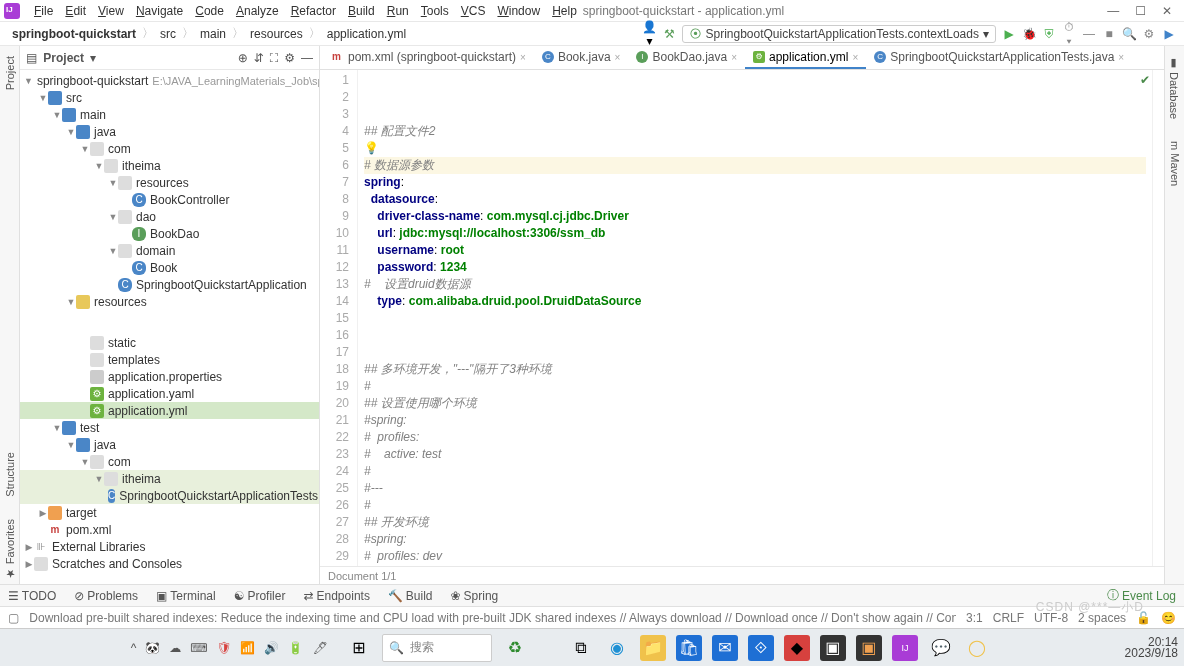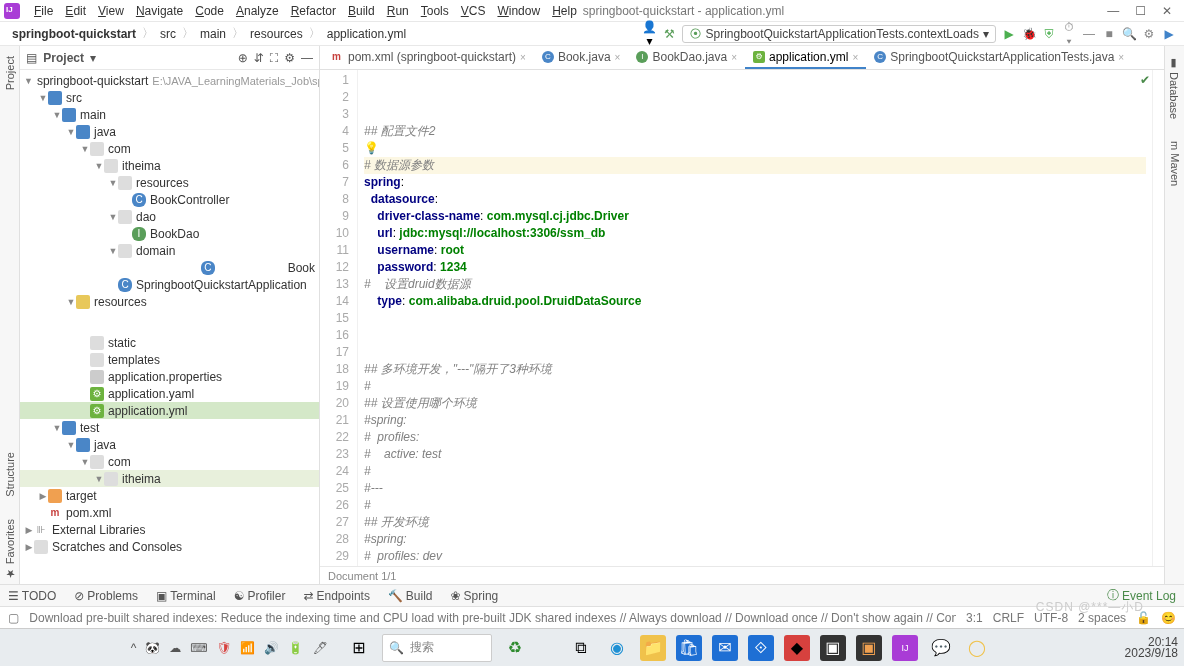--- a/index.html
+++ b/index.html
@@ -206,21 +206,21 @@
         <div class="tn" style="padding-left: 102px;">
           <span class="ar"></span>
           <span class="ic ic-int"></span>
           <span class="fold">BookDao</span>
         </div>
         <div class="tn" style="padding-left: 88px;">
           <span class="ar">▼</span>
           <span class="ic ic-dir"></span>
           <span class="fold">domain</span>
         </div>
-        <div class="tn" style="padding-left: 102px; justify-content: space-between;">
+        <div class="tn" style="padding-left: 102px;">
           <span class="ar"></span>
           <span class="ic ic-cls"></span>
           <span class="fold">Book</span>
         </div>
         <div class="tn" style="padding-left: 88px;">
           <span class="ar"></span>
           <span class="ic ic-cls"></span>
           <span class="fold">SpringbootQuickstartApplication</span>
         </div>
         <div class="tn" style="padding-left: 46px;">
@@ -265,20 +265,25 @@
         </div>
         <div class="tn" style="padding-left: 60px;">
           <span class="ar">▼</span>
           <span class="ic ic-dir"></span>
           <span class="fold">com</span>
         </div>
         <div class="tn" style="padding-left: 74px; background: rgb(232, 240, 220);">
           <span class="ar">▼</span>
           <span class="ic ic-dir"></span>
           <span class="fold">itheima</span>
+        </div>
+        <div class="tn" style="padding-left: 88px; background: rgb(232, 240, 220);">
+          <span class="ar"></span>
+          <span class="ic ic-cls"></span>
+          <span class="fold">SpringbootQuickstartApplicationTests</span>
         </div>
         <div class="tn" style="padding-left: 18px;">
           <span class="ar">▶</span>
           <span class="ic ic-gen"></span>
           <span class="fold">target</span>
         </div>
         <div class="tn" style="padding-left: 18px;">
           <span class="ar"></span>
           <span class="ic ic-pom">m</span>
           <span class="fold">pom.xml</span>

